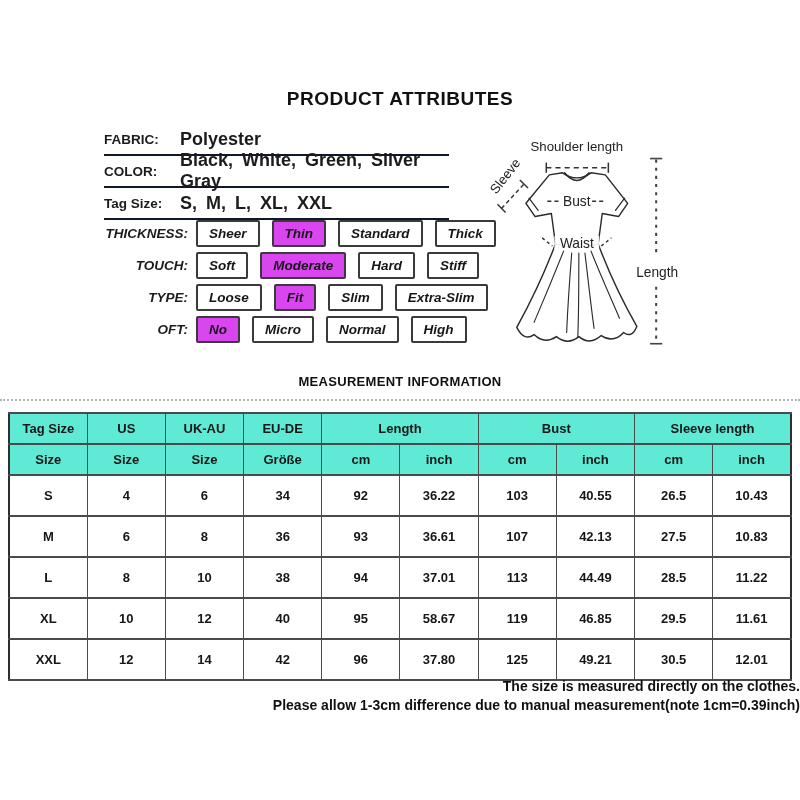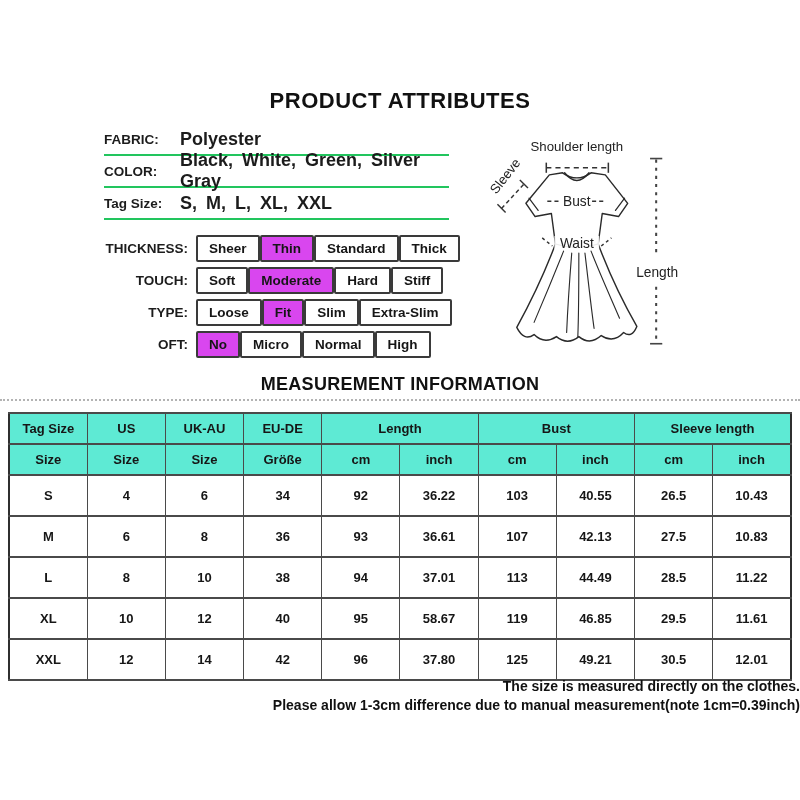--- a/index.html
+++ b/index.html
@@ -6,56 +6,56 @@
   body{
     width:800px;height:800px;background:#ffffff;position:relative;
     font-family:"Liberation Sans","DejaVu Sans",sans-serif;color:#1c1c1c;
     overflow:hidden;
   }
   .page{position:absolute;inset:0;}
 
   
   .title{
     position:absolute;top:88px;left:0;width:100%;margin:0;
-    text-align:center;font-size:22px;font-weight:700;letter-spacing:.5px;color:#111;
+    text-align:center;font-size:19px;font-weight:700;letter-spacing:.5px;color:#111;
   }
 
   
   .attrs{position:absolute;left:104px;top:124px;width:345px;}
   .attr-row{
     display:flex;align-items:center;height:30px;
-    border-bottom:2px solid #22c55e;
+    border-bottom:2px solid #0f172a;
   }
   .attr-label{width:76px;font-size:13.5px;font-weight:700;flex:0 0 auto;}
   .attr-value{font-size:18px;font-weight:700;word-spacing:4px;}
 
   
-  .selectors{position:absolute;left:0;top:236px;}
+  .selectors{position:absolute;left:0;top:221px;font-style:italic;}
   .sel-row{display:flex;align-items:center;height:25px;margin-bottom:7px;}
   .sel-label{
     width:188px;text-align:right;font-size:13.5px;font-weight:700;
     padding-right:8px;flex:0 0 auto;
   }
-  .chips{display:flex;gap:0;}
+  .chips{display:flex;gap:12px;}
   .chip{
     display:inline-flex;align-items:center;justify-content:center;
     border:2px solid #3a3a3a;border-radius:2px;background:#ffffff;
     padding:1px 11px;height:21px;font-size:13.5px;font-weight:700;color:#161616;
     box-sizing:content-box;
   }
   .chip.sel{background:#d946ef;}
 
   
   .dress{position:absolute;left:476px;top:126px;width:224px;height:234px;}
   .dress text{font-family:"Liberation Sans","DejaVu Sans",sans-serif;fill:#222;}
 
   
   .meas-title{
     position:absolute;top:374px;left:0;width:100%;margin:0;
-    text-align:center;font-size:18px;font-weight:700;letter-spacing:.3px;color:#111;
+    text-align:center;font-size:13px;font-weight:700;letter-spacing:.3px;color:#111;
   }
   .dotted-sep{
     position:absolute;top:399px;left:0;width:800px;height:0;
     border-top:2px dotted #b3b3b3;
   }
   table.size-table{
     position:absolute;left:8px;top:412px;width:784px;
     border-collapse:collapse;table-layout:fixed;
     border:2px solid #2f2f2f;
   }

